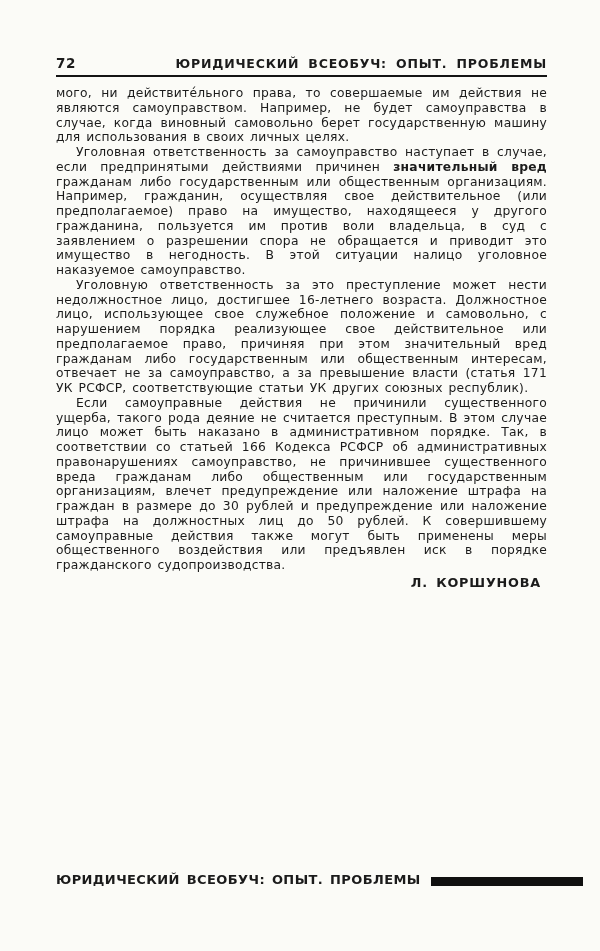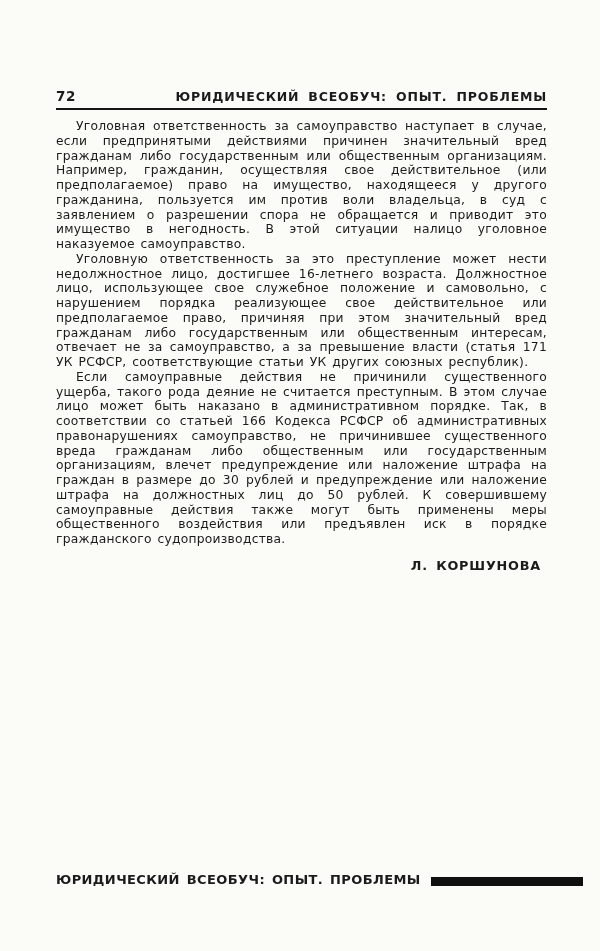--- a/index.html
+++ b/index.html
@@ -15,21 +15,21 @@
     background: var(--bg, #fbfbf7);
     color: var(--text, #1b1b1b);
     overflow: hidden;
   }
   .content {
     position: absolute;
     left: 56px; right: 53px; top: 0;
   }
   
   .header {
-    padding-top: 88px;
+    padding-top: 55px;
     display: flex;
     justify-content: space-between;
     align-items: baseline;
     font-weight: bold;
   }
   .pagenum {
     font-size: 13.5px;
     letter-spacing: 0.5px;
   }
   .running-title {
@@ -47,23 +47,23 @@
   .article-body {
     margin-top: 9px;
     font-size: 12.3px;
     line-height: 14.75px;
     text-align: justify;
     letter-spacing: 0.25px;
     word-spacing: 1.6px;
   }
   .article-body p { margin: 0; }
   .article-body p.indent { text-indent: 20px; }
-  .article-body b { font-weight: normal; }
+  .article-body b { font-weight: bold; }
   .author-line {
-    margin-top: 11px;
+    margin-top: 2px;
     text-align: right;
     font-weight: bold;
     font-size: 12.8px;
     letter-spacing: 0.8px;
     word-spacing: 3px;
     padding-right: 6px;
   }
   
   .footer {
     position: absolute;
@@ -93,20 +93,21 @@
 <div class="page">
   <div class="content">
 
     <div class="header">
       <span class="pagenum">72</span>
       <span class="running-title">ЮРИДИЧЕСКИЙ ВСЕОБУЧ: ОПЫТ. ПРОБЛЕМЫ</span>
     </div>
     <div class="header-rule"></div>
 
     <div class="article-body">
+        <p class=""><span>мого, ни действите́льного права, то совершаемые им действия не являются самоуправством. Например, не будет самоуправства в случае, когда виновный самовольно берет государственную машину для использования в своих личных целях.</span></p>
         <p class="indent"><span>Уголовная ответственность за самоуправство наступает в случае, если предпринятыми действиями причинен </span><b>значительный вред</b><span> гражданам либо государственным или общественным организациям. Например, гражданин, осуществляя свое действительное (или предполагаемое) право на имущество, находящееся у другого гражданина, пользуется им против воли владельца, в суд с заявлением о разрешении спора не обращается и приводит это имущество в негодность. В этой ситуации налицо уголовное наказуемое самоуправство.</span></p>
         <p class="indent"><span>Уголовную ответственность за это преступление может нести недолжностное лицо, достигшее 16-летнего возраста. Должностное лицо, использующее свое служебное положение и самовольно, с нарушением порядка реализующее свое действительное или предполагаемое право, причиняя при этом значительный вред гражданам либо государственным или общественным интересам, отвечает не за самоуправство, а за превышение власти (статья 171 УК РСФСР, соответствующие статьи УК других союзных республик).</span></p>
         <p class="indent"><span>Если самоуправные действия не причинили существенного ущерба, такого рода деяние не считается преступным. В этом случае лицо может быть наказано в административном порядке. Так, в соответствии со статьей 166 Кодекса РСФСР об административных правонарушениях самоуправство, не причинившее существенного вреда гражданам либо общественным или государственным организациям, влечет предупреждение или наложение штрафа на граждан в размере до 30 рублей и предупреждение или наложение штрафа на должностных лиц до 50 рублей. К совершившему самоуправные действия также могут быть применены меры общественного воздействия или предъявлен иск в порядке гражданского судопроизводства.</span></p>
       </div>
 
     <div class="author-line">Л. КОРШУНОВА</div>
   </div>
 
   <div class="footer">
     <span>ЮРИДИЧЕСКИЙ ВСЕОБУЧ: ОПЫТ. ПРОБЛЕМЫ</span>

